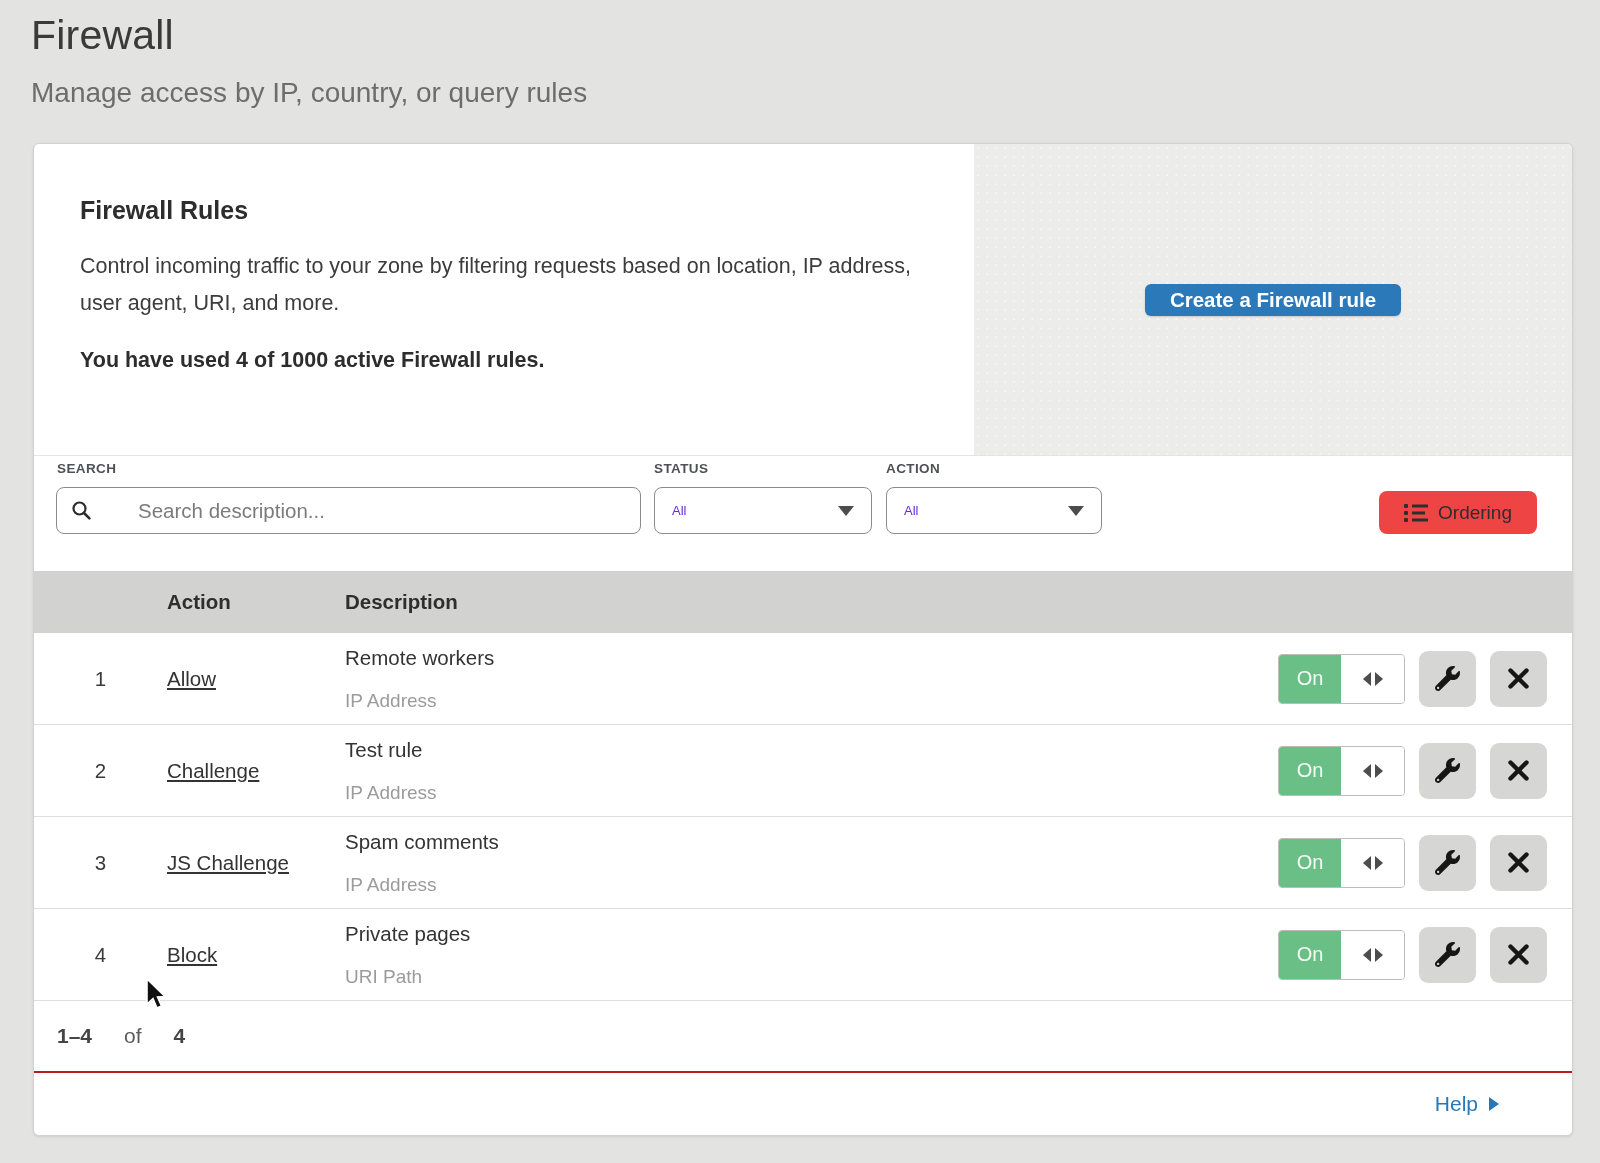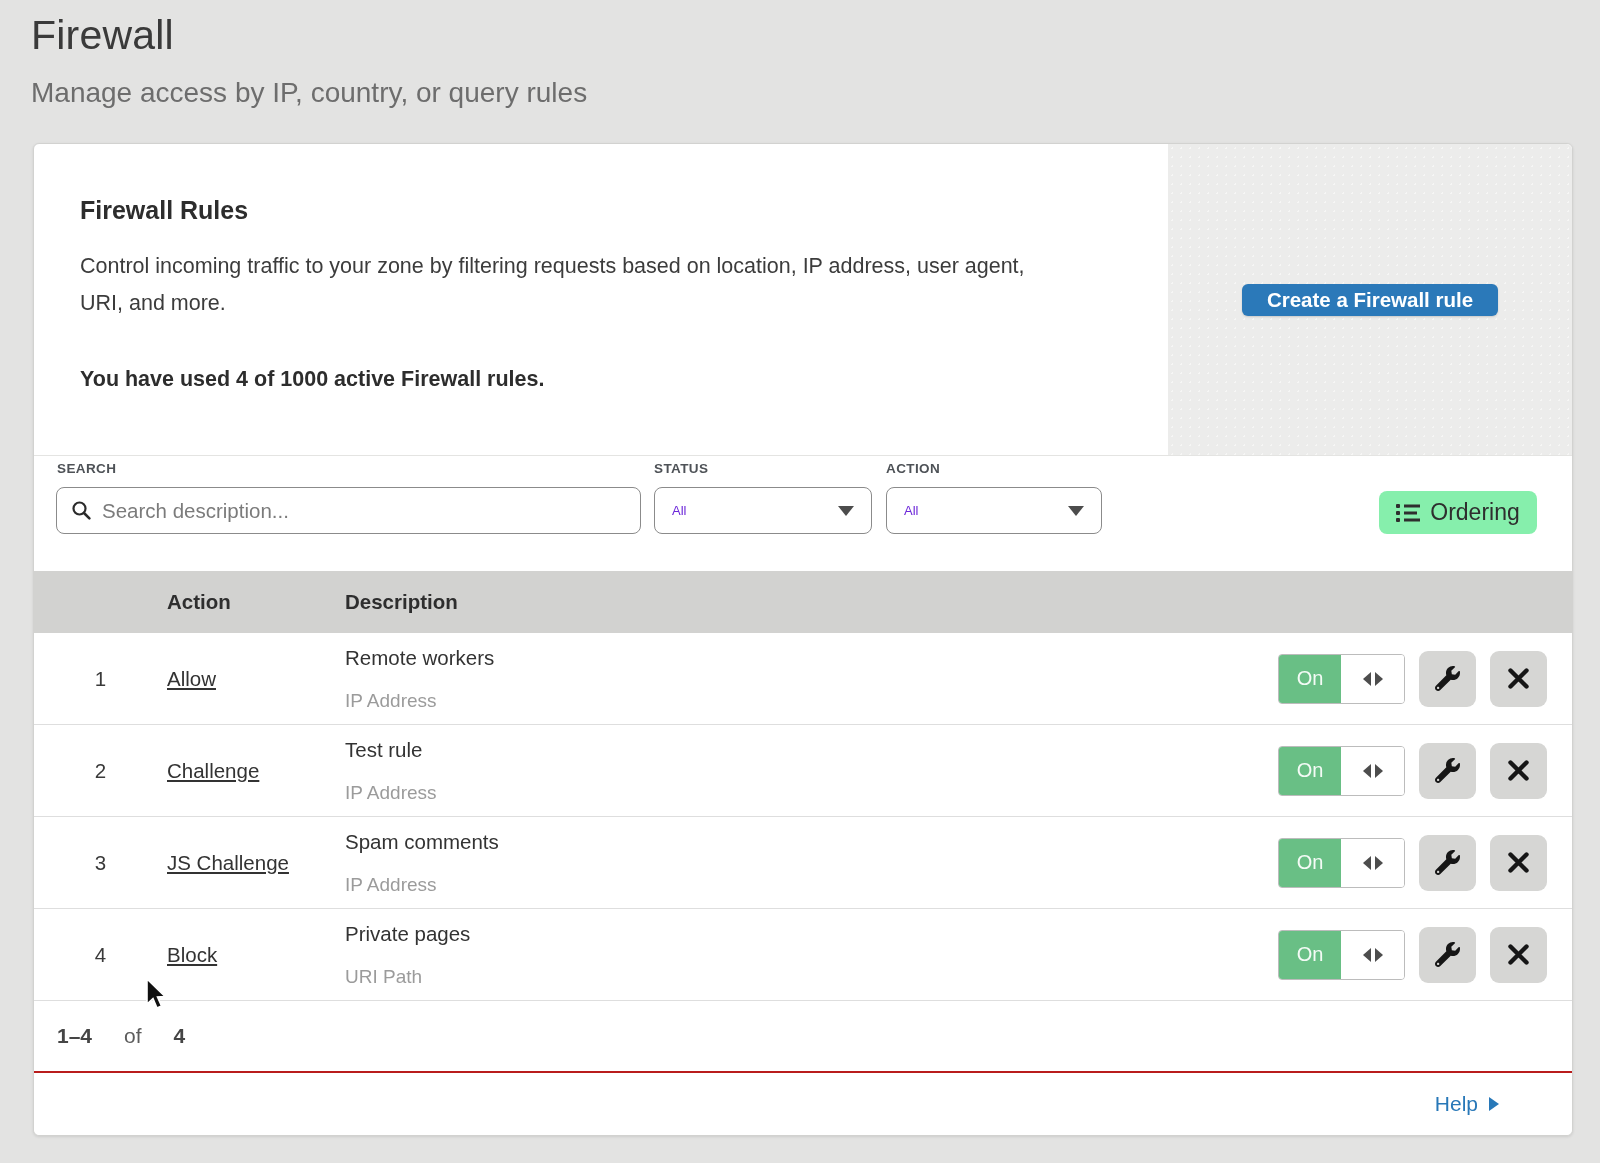--- a/index.html
+++ b/index.html
@@ -33,32 +33,32 @@
     box-shadow: 0 1px 3px rgba(0,0,0,0.10);
     display: flex; flex-direction: column;
   }
 
   
   .top-section {
     height: 312px; display: flex; flex: none;
     border-bottom: 1px solid #e4e4e2;
   }
   .overview {
-    width: 1134px; flex: none;
+    width: 940px; flex: none;
     padding: 52px 60px 0 46px;
   }
   .overview-heading {
     font-size: 25px; font-weight: 700; color: #2d2d2d;
   }
   .overview-desc {
     margin-top: 23px; max-width: 950px;
     font-size: 21.5px; color: #3c3c3c; line-height: 37px;
   }
   .overview-usage {
-    margin-top: 45px;
+    margin-top: 26px;
     font-size: 21.5px; font-weight: 700; color: #2d2d2d;
   }
   .side-panel {
     flex: 1;
     background: #ececeb;
     border-top-right-radius: 6px;
     display: flex; align-items: center; justify-content: center;
     background-image: radial-gradient(#f6f6f5 1px, transparent 1px);
     background-size: 9px 9px;
   }
@@ -83,20 +83,21 @@
   .search-label  { left: 23px; }
   .status-label  { left: 620px; }
   .action-label  { left: 852px; }
   .search-box {
     position: absolute; left: 22px; top: 31px;
     width: 585px; height: 47px;
     border: 1px solid #8b8b8b; border-radius: 8px;
     background: #fff;
     display: flex; align-items: center;
     padding: 0 14px;
+    gap: 36px;
   }
   .search-box svg { flex: none; margin-right: 10px; }
   .search-input {
     border: none; outline: none; flex: 1;
     font-family: inherit; font-size: 20.5px; color: #222;
     background: transparent;
   }
   .search-input::placeholder { color: #7b7b7b; }
   .select-box {
     position: absolute; top: 31px; height: 47px;
@@ -111,23 +112,23 @@
   .select-value { font-size: 13px; color: #6d28d9; }
   .caret-down {
     width: 0; height: 0;
     border-left: 8px solid transparent;
     border-right: 8px solid transparent;
     border-top: 10px solid #4c4c4c;
   }
   .ordering-btn {
     position: absolute; left: 1345px; top: 35px;
     width: 158px; height: 43px;
-    background: #86efac;
+    background: #ef4444;
     border: none; border-radius: 8px;
-    font-family: inherit; font-size: 23px; color: #2e2e2e;
+    font-family: inherit; font-size: 19px; color: #2e2e2e;
     display: flex; align-items: center; justify-content: center;
     gap: 10px;
     cursor: pointer;
   }
 
   
   .rules-table { display: flex; flex-direction: column; flex: none; }
   .t-row {
     display: grid;
     grid-template-columns: 133px 178px 1fr 300px;

